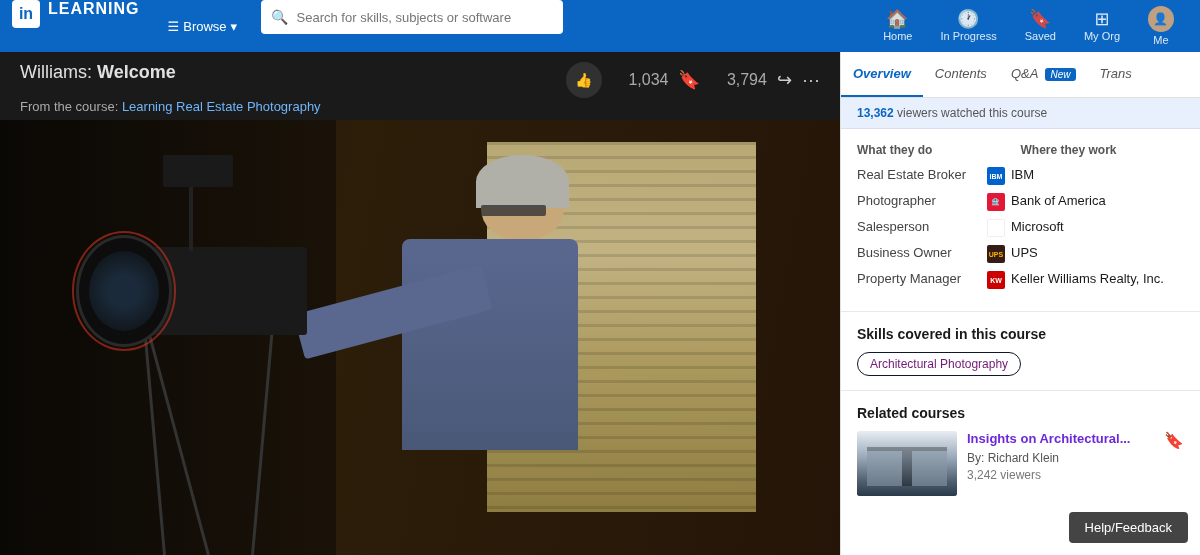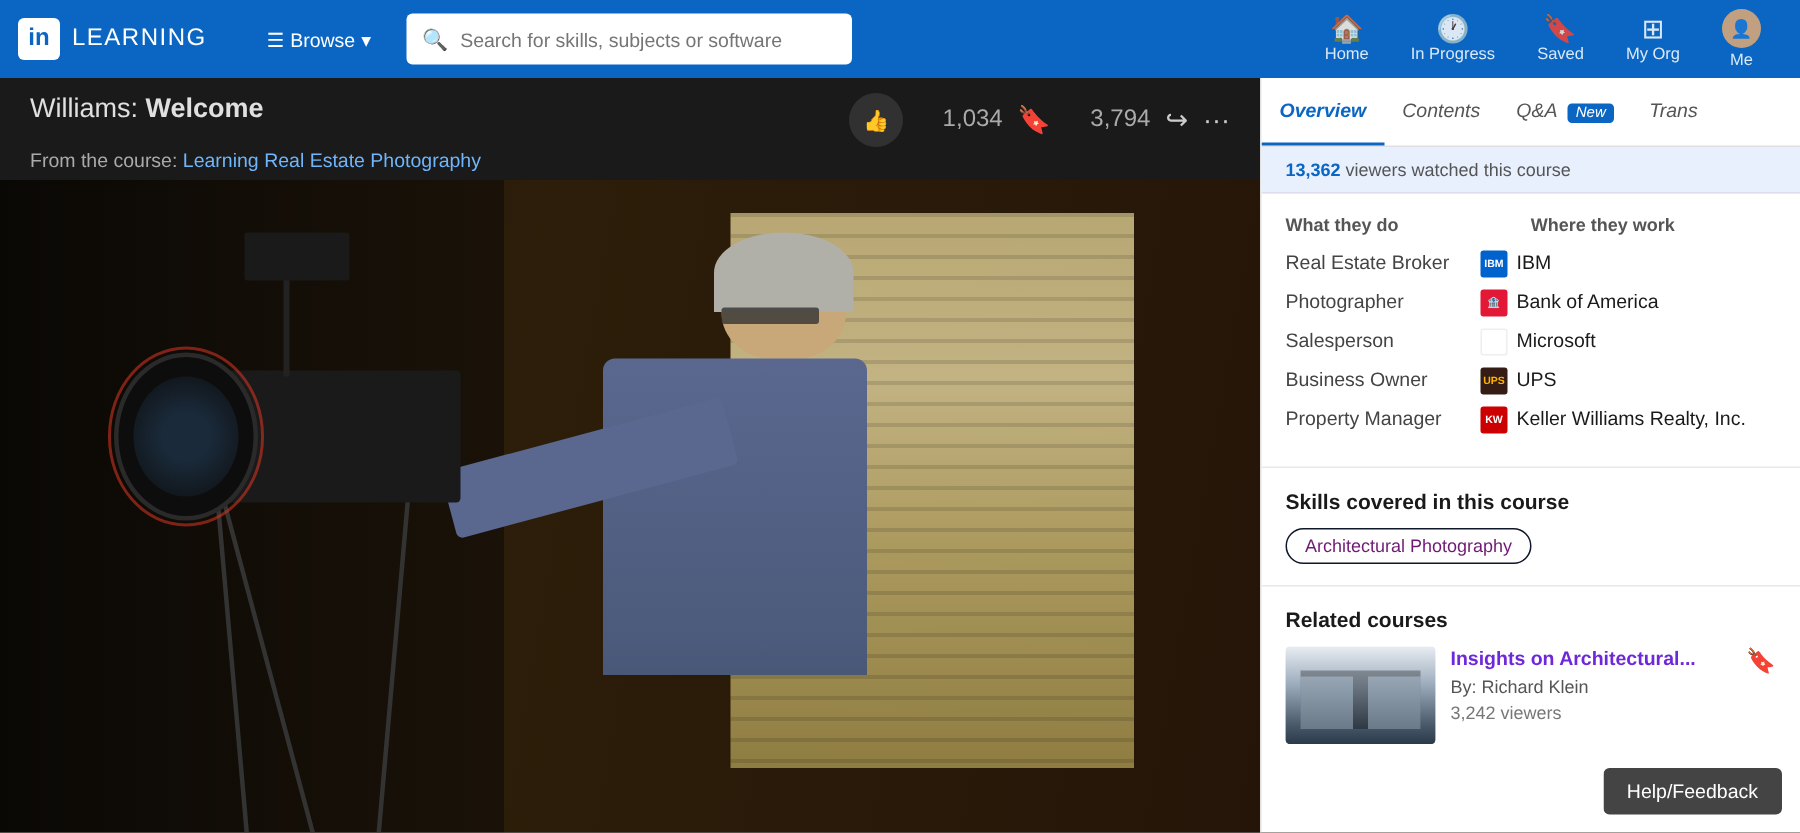--- a/index.html
+++ b/index.html
@@ -3,38 +3,37 @@
   <meta charset="utf-8">
   <style>
     * { margin: 0; padding: 0; box-sizing: border-box; }
     body { font-family: -apple-system, BlinkMacSystemFont, 'Segoe UI', Arial, sans-serif; background: #f3f2ef; width: 1200px; height: 555px; overflow: hidden; }
 
     
     .top-nav {
       background: #0a66c2;
       height: 52px;
       display: flex;
-      align-items: center;
       padding: 0 12px;
       gap: 8px;
     }
     .linkedin-logo {
       background: white;
       border-radius: 4px;
       width: 28px; height: 28px;
       display: flex; align-items: center; justify-content: center;
       font-weight: 900; font-size: 16px; color: #0a66c2;
       flex-shrink: 0;
     }
     .nav-learning {
       color: white;
       font-size: 16px;
-      font-weight: 400;
+      font-weight: 700;
       letter-spacing: 1px;
-      margin-right: 24px;
+      margin-right: 12px;
     }
     .nav-browse {
       color: white;
       font-size: 13px;
       display: flex; align-items: center; gap: 4px;
       cursor: pointer;
       padding: 6px 8px;
     }
     .search-bar {
       flex: 1;

